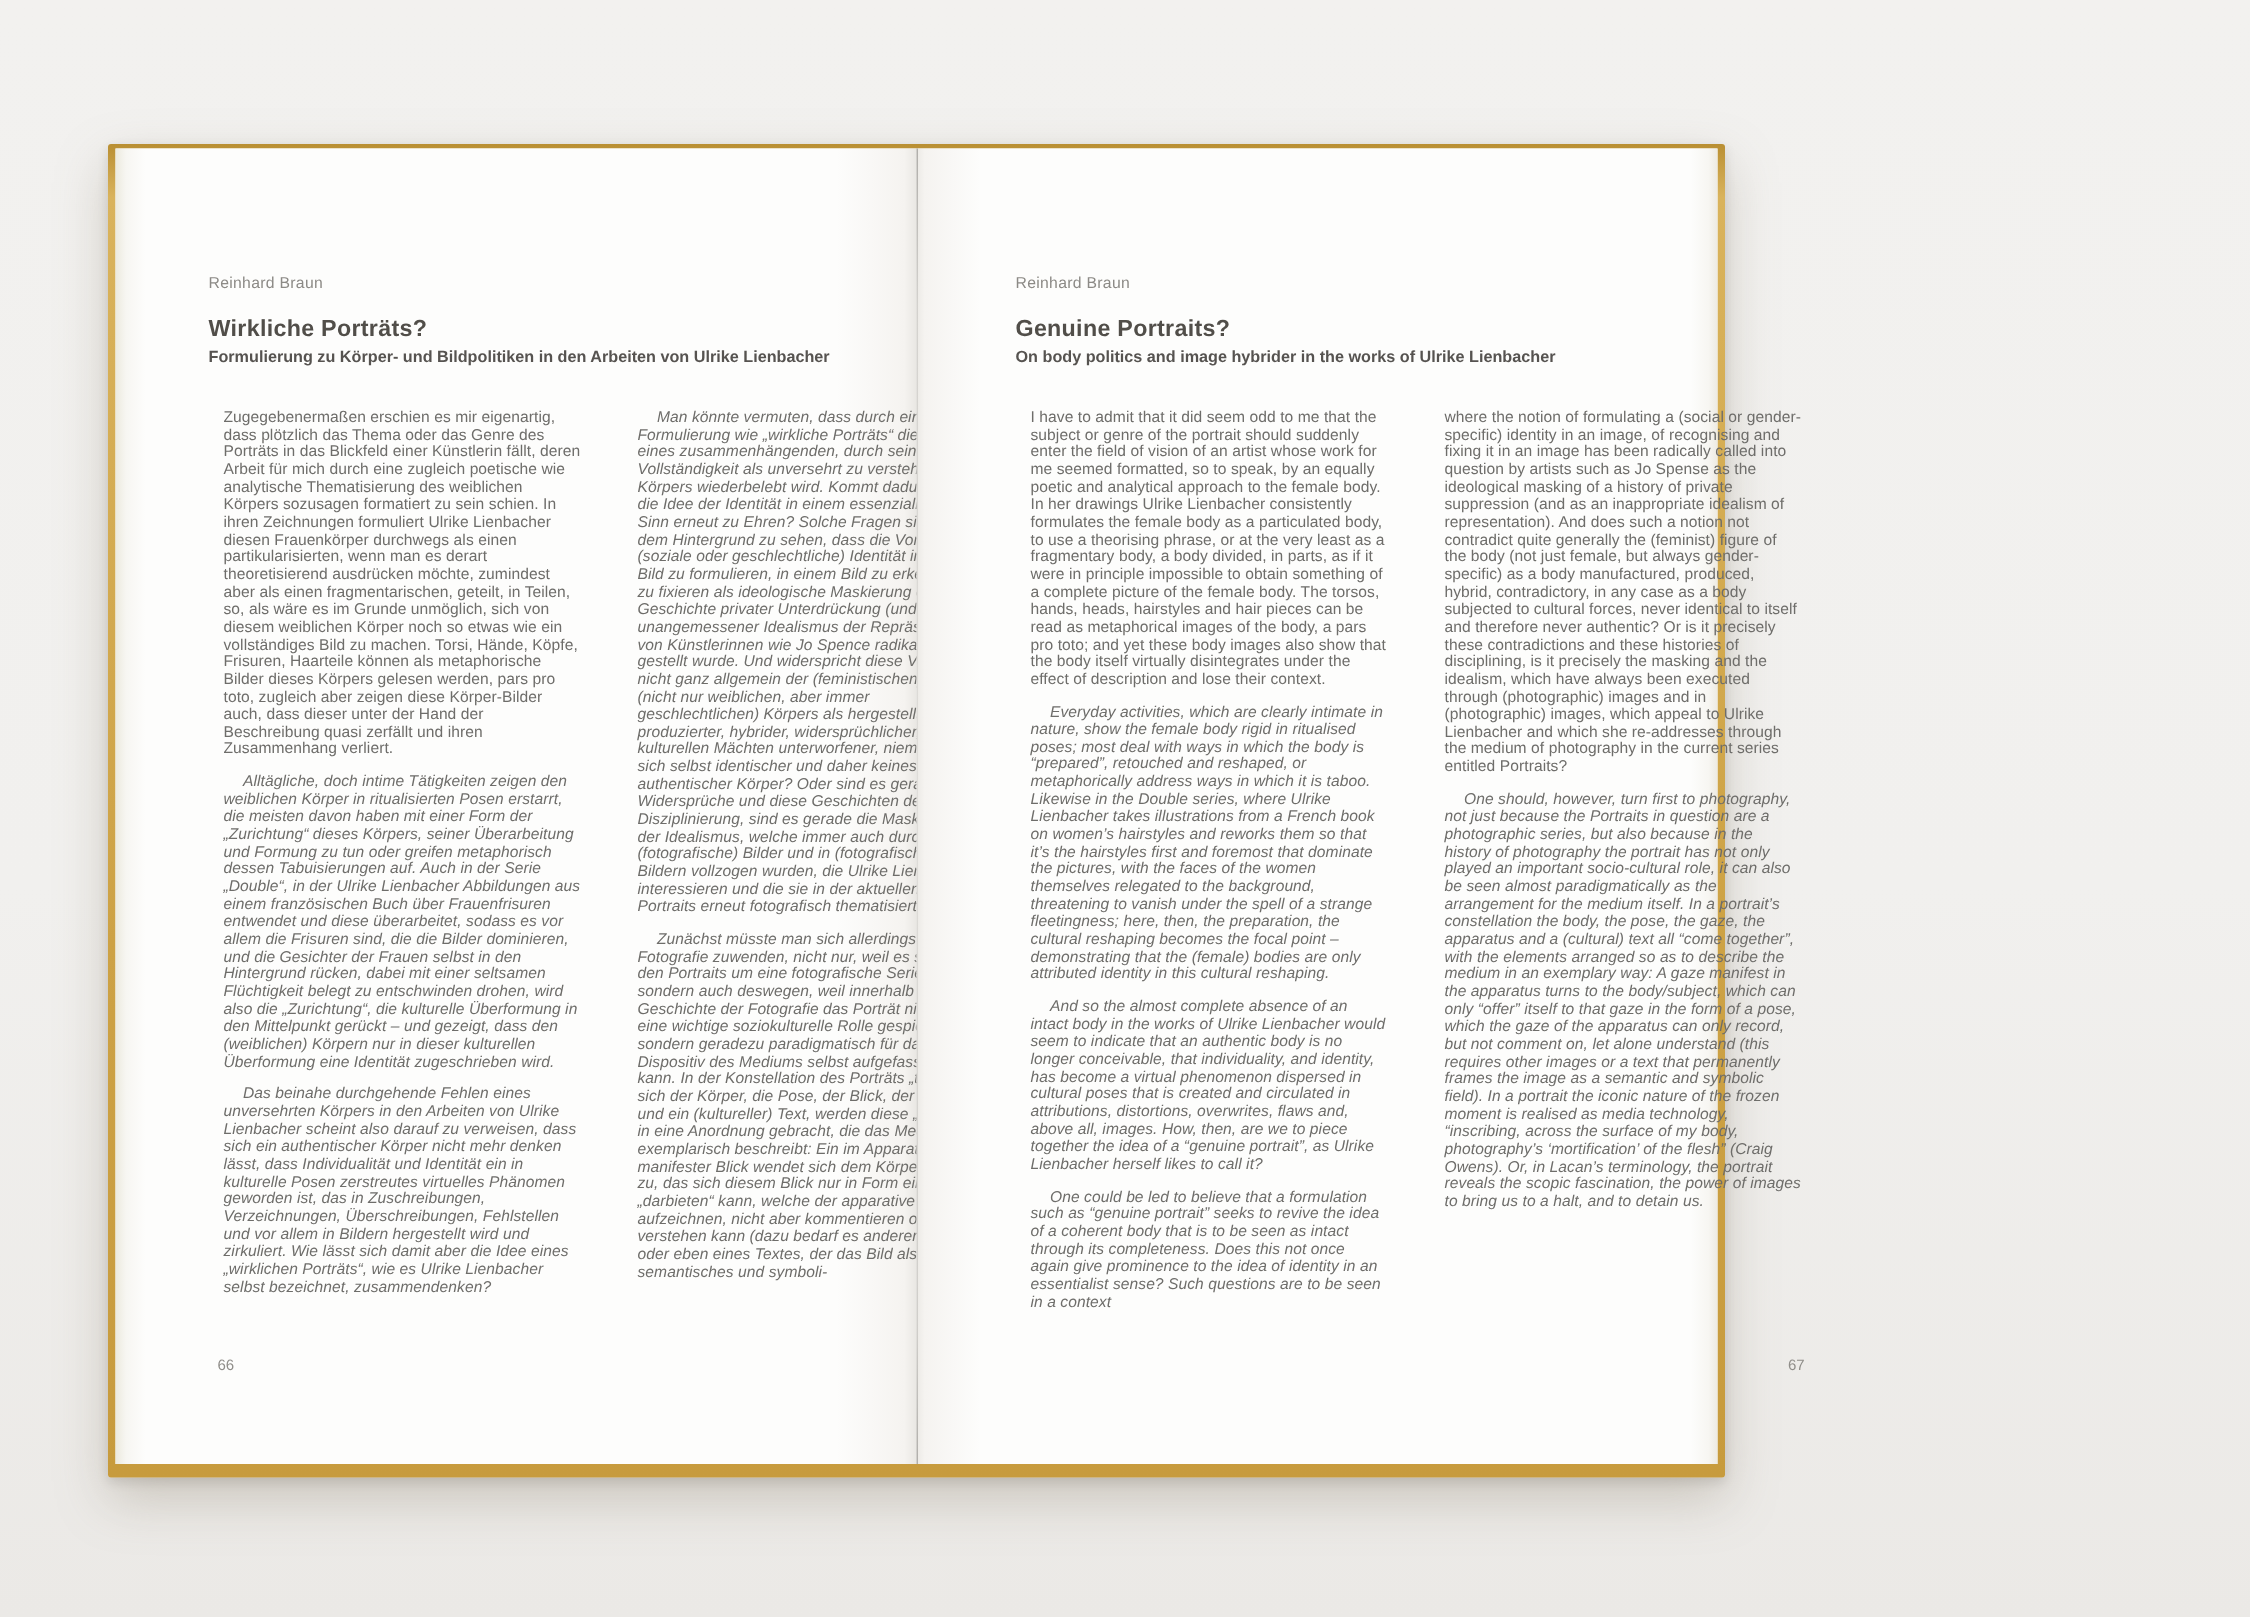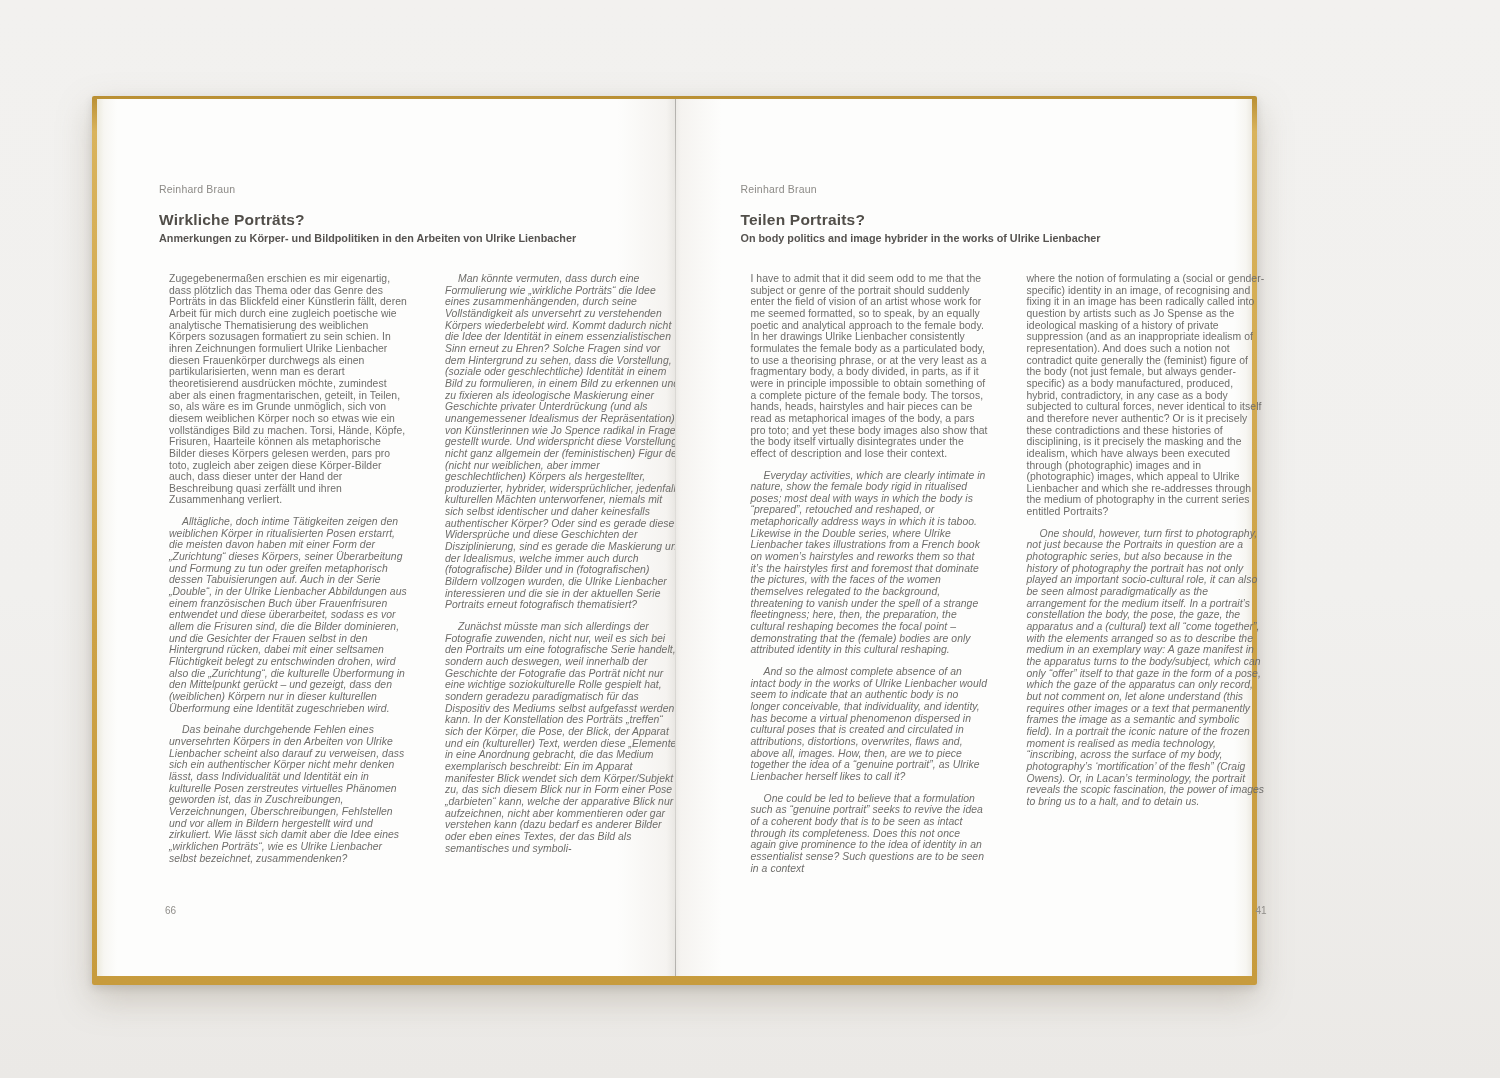--- a/index.html
+++ b/index.html
@@ -9,22 +9,22 @@
     height: 1078px;
     background: linear-gradient(to bottom, #f2f1ef 0%, #f1f0ee 55%, #ebe9e6 100%);
     font-family: "Liberation Sans", sans-serif;
     overflow: hidden;
   }
   .stage { position: relative; width: 1500px; height: 1078px; }
 
   
   .book {
     position: absolute;
-    left: 92px; top: 96px;
-    width: 1165px; height: 889px;
+    left: 72px; top: 96px;
+    width: 1078px; height: 889px;
     background: linear-gradient(to bottom, #b98f33 0%, #d9b35c 4%, #cda245 60%, #c79b3d 100%);
     border-radius: 2px;
     box-shadow: 0 14px 34px rgba(140,130,110,0.35), 0 3px 8px rgba(0,0,0,0.12);
   }
 
   .pages {
     position: absolute;
     left: 5px; right: 5px; top: 3px; bottom: 9px;
     display: flex;
     background: #fdfdfc;
@@ -94,52 +94,52 @@
 <body>
 
 <div class="stage">
   <div class="book">
     <div class="pages">
 
       <div class="page page-left">
         <div class="content">
           <p class="author">Reinhard Braun</p>
           <h1 class="title">Wirkliche Porträts?</h1>
-          <p class="subtitle">Anmerkungen zu Körper- und Bildpolitiken in den Arbeiten von Ulrike Lienbacher</p>
+          <p class="subtitle">Formulierung zu Körper- und Bildpolitiken in den Arbeiten von Ulrike Lienbacher</p>
           <div class="cols">
             <div class="col">
               <p>Zugegebenermaßen erschien es mir eigenartig, dass plötzlich das Thema oder das Genre des Porträts in das Blickfeld einer Künstlerin fällt, deren Arbeit für mich durch eine zugleich poetische wie analytische Thematisierung des weiblichen Körpers sozusagen formatiert zu sein schien. In ihren Zeichnungen formuliert Ulrike Lienbacher diesen Frauenkörper durchwegs als einen partikularisierten, wenn man es derart theoretisierend ausdrücken möchte, zumindest aber als einen fragmentarischen, geteilt, in Teilen, so, als wäre es im Grunde unmöglich, sich von diesem weiblichen Körper noch so etwas wie ein vollständiges Bild zu machen. Torsi, Hände, Köpfe, Frisuren, Haarteile können als metaphorische Bilder dieses Körpers gelesen werden, pars pro toto, zugleich aber zeigen diese Körper-Bilder auch, dass dieser unter der Hand der Beschreibung quasi zerfällt und ihren Zusammenhang verliert.</p>
               <p class="ind">Alltägliche, doch intime Tätigkeiten zeigen den weiblichen Körper in ritualisierten Posen erstarrt, die meisten davon haben mit einer Form der „Zurichtung“ dieses Körpers, seiner Überarbeitung und Formung zu tun oder greifen metaphorisch dessen Tabuisierungen auf. Auch in der Serie „Double“, in der Ulrike Lienbacher Abbildungen aus einem französischen Buch über Frauenfrisuren entwendet und diese überarbeitet, sodass es vor allem die Frisuren sind, die die Bilder dominieren, und die Gesichter der Frauen selbst in den Hintergrund rücken, dabei mit einer seltsamen Flüchtigkeit belegt zu entschwinden drohen, wird also die „Zurichtung“, die kulturelle Überformung in den Mittelpunkt gerückt – und gezeigt, dass den (weiblichen) Körpern nur in dieser kulturellen Überformung eine Identität zugeschrieben wird.</p>
               <p class="ind">Das beinahe durchgehende Fehlen eines unversehrten Körpers in den Arbeiten von Ulrike Lienbacher scheint also darauf zu verweisen, dass sich ein authentischer Körper nicht mehr denken lässt, dass Individualität und Identität ein in kulturelle Posen zerstreutes virtuelles Phänomen geworden ist, das in Zuschreibungen, Verzeichnungen, Überschreibungen, Fehlstellen und vor allem in Bildern hergestellt wird und zirkuliert. Wie lässt sich damit aber die Idee eines „wirklichen Porträts“, wie es Ulrike Lienbacher selbst bezeichnet, zusammendenken?</p>
             </div>
             <div class="col">
               <p class="ind">Man könnte vermuten, dass durch eine Formulierung wie „wirkliche Porträts“ die Idee eines zusammenhängenden, durch seine Vollständigkeit als unversehrt zu verstehenden Körpers wiederbelebt wird. Kommt dadurch nicht die Idee der Identität in einem essenzialistischen Sinn erneut zu Ehren? Solche Fragen sind vor dem Hintergrund zu sehen, dass die Vorstellung, (soziale oder geschlechtliche) Identität in einem Bild zu formulieren, in einem Bild zu erkennen und zu fixieren als ideologische Maskierung einer Geschichte privater Unterdrückung (und als unangemessener Idealismus der Repräsentation) von Künstlerinnen wie Jo Spence radikal in Frage gestellt wurde. Und widerspricht diese Vorstellung nicht ganz allgemein der (feministischen) Figur des (nicht nur weiblichen, aber immer geschlechtlichen) Körpers als hergestellter, produzierter, hybrider, widersprüchlicher, jedenfalls kulturellen Mächten unterworfener, niemals mit sich selbst identischer und daher keinesfalls authentischer Körper? Oder sind es gerade diese Widersprüche und diese Geschichten der Disziplinierung, sind es gerade die Maskierung und der Idealismus, welche immer auch durch (fotografische) Bilder und in (fotografischen) Bildern vollzogen wurden, die Ulrike Lienbacher interessieren und die sie in der aktuellen Serie Portraits erneut fotografisch thematisiert?</p>
               <p class="ind">Zunächst müsste man sich allerdings der Fotografie zuwenden, nicht nur, weil es sich bei den Portraits um eine fotografische Serie handelt, sondern auch deswegen, weil innerhalb der Geschichte der Fotografie das Porträt nicht nur eine wichtige soziokulturelle Rolle gespielt hat, sondern geradezu paradigmatisch für das Dispositiv des Mediums selbst aufgefasst werden kann. In der Konstellation des Porträts „treffen“ sich der Körper, die Pose, der Blick, der Apparat und ein (kultureller) Text, werden diese „Elemente“ in eine Anordnung gebracht, die das Medium exemplarisch beschreibt: Ein im Apparat manifester Blick wendet sich dem Körper/Subjekt zu, das sich diesem Blick nur in Form einer Pose „darbieten“ kann, welche der apparative Blick nur aufzeichnen, nicht aber kommentieren oder gar verstehen kann (dazu bedarf es anderer Bilder oder eben eines Textes, der das Bild als semantisches und symboli-</p>
             </div>
           </div>
         </div>
         <span class="pnum pnum-left">66</span>
       </div>
 
       <div class="page page-right">
         <div class="content">
           <p class="author">Reinhard Braun</p>
-          <h1 class="title">Teilen Portraits?</h1>
+          <h1 class="title">Genuine Portraits?</h1>
           <p class="subtitle">On body politics and image hybrider in the works of Ulrike Lienbacher</p>
           <div class="cols">
             <div class="col">
               <p>I have to admit that it did seem odd to me that the subject or genre of the portrait should suddenly enter the field of vision of an artist whose work for me seemed formatted, so to speak, by an equally poetic and analytical approach to the female body. In her drawings Ulrike Lienbacher consistently formulates the female body as a particulated body, to use a theorising phrase, or at the very least as a fragmentary body, a body divided, in parts, as if it were in principle impossible to obtain something of a complete picture of the female body. The torsos, hands, heads, hairstyles and hair pieces can be read as metaphorical images of the body, a pars pro toto; and yet these body images also show that the body itself virtually disintegrates under the effect of description and lose their context.</p>
               <p class="ind">Everyday activities, which are clearly intimate in nature, show the female body rigid in ritualised poses; most deal with ways in which the body is “prepared”, retouched and reshaped, or metaphorically address ways in which it is taboo. Likewise in the Double series, where Ulrike Lienbacher takes illustrations from a French book on women’s hairstyles and reworks them so that it’s the hairstyles first and foremost that dominate the pictures, with the faces of the women themselves relegated to the background, threatening to vanish under the spell of a strange fleetingness; here, then, the preparation, the cultural reshaping becomes the focal point – demonstrating that the (female) bodies are only attributed identity in this cultural reshaping.</p>
               <p class="ind">And so the almost complete absence of an intact body in the works of Ulrike Lienbacher would seem to indicate that an authentic body is no longer conceivable, that individuality, and identity, has become a virtual phenomenon dispersed in cultural poses that is created and circulated in attributions, distortions, overwrites, flaws and, above all, images. How, then, are we to piece together the idea of a “genuine portrait”, as Ulrike Lienbacher herself likes to call it?</p>
               <p class="ind">One could be led to believe that a formulation such as “genuine portrait” seeks to revive the idea of a coherent body that is to be seen as intact through its completeness. Does this not once again give prominence to the idea of identity in an essentialist sense? Such questions are to be seen in a context</p>
             </div>
             <div class="col">
               <p>where the notion of formulating a (social or gender-specific) identity in an image, of recognising and fixing it in an image has been radically called into question by artists such as Jo Spense as the ideological masking of a history of private suppression (and as an inappropriate idealism of representation). And does such a notion not contradict quite generally the (feminist) figure of the body (not just female, but always gender-specific) as a body manufactured, produced, hybrid, contradictory, in any case as a body subjected to cultural forces, never identical to itself and therefore never authentic? Or is it precisely these contradictions and these histories of disciplining, is it precisely the masking and the idealism, which have always been executed through (photographic) images and in (photographic) images, which appeal to Ulrike Lienbacher and which she re-addresses through the medium of photography in the current series entitled Portraits?</p>
               <p class="ind">One should, however, turn first to photography, not just because the Portraits in question are a photographic series, but also because in the history of photography the portrait has not only played an important socio-cultural role, it can also be seen almost paradigmatically as the arrangement for the medium itself. In a portrait’s constellation the body, the pose, the gaze, the apparatus and a (cultural) text all “come together”, with the elements arranged so as to describe the medium in an exemplary way: A gaze manifest in the apparatus turns to the body/subject, which can only “offer” itself to that gaze in the form of a pose, which the gaze of the apparatus can only record, but not comment on, let alone understand (this requires other images or a text that permanently frames the image as a semantic and symbolic field). In a portrait the iconic nature of the frozen moment is realised as media technology, “inscribing, across the surface of my body, photography’s ‘mortification’ of the flesh” (Craig Owens). Or, in Lacan’s terminology, the portrait reveals the scopic fascination, the power of images to bring us to a halt, and to detain us.</p>
             </div>
           </div>
         </div>
-        <span class="pnum pnum-right">41</span>
+        <span class="pnum pnum-right">67</span>
       </div>
 
     </div>
   </div>
 </div>
 
 </body></html>

